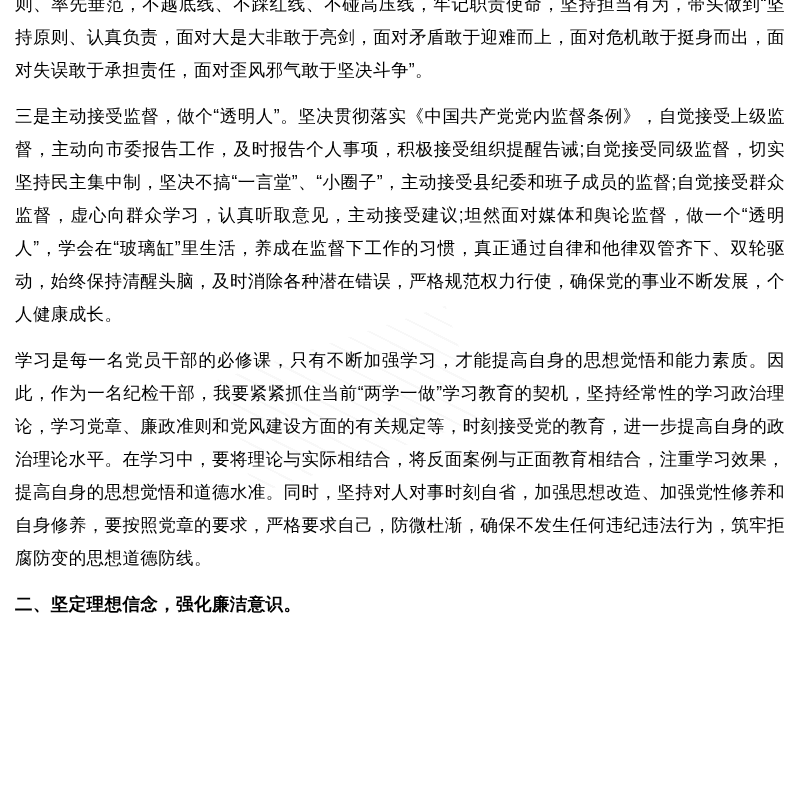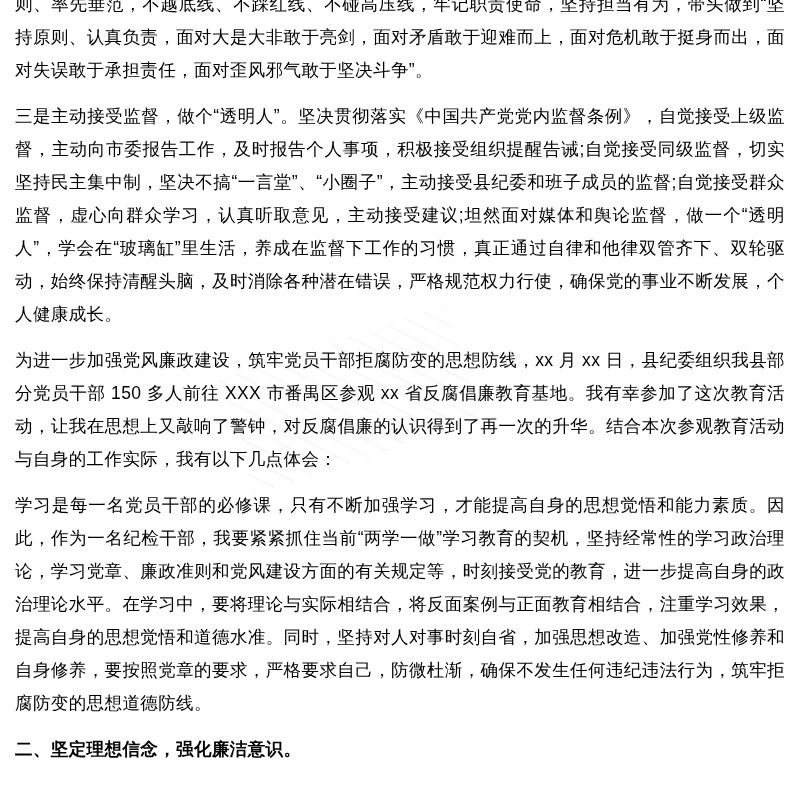--- a/index.html
+++ b/index.html
@@ -45,17 +45,16 @@
   }
 </style>
 </head>
 <body>
 
 <div class="watermark"></div>
 
 <div class="doc">
   <p>则、率先垂范，不越底线、不踩红线、不碰高压线，牢记职责使命，坚持担当有为，带头做到“坚持原则、认真负责，面对大是大非敢于亮剑，面对矛盾敢于迎难而上，面对危机敢于挺身而出，面对失误敢于承担责任，面对歪风邪气敢于坚决斗争”。</p>
   <p>三是主动接受监督，做个“透明人”。坚决贯彻落实《中国共产党党内监督条例》，自觉接受上级监督，主动向市委报告工作，及时报告个人事项，积极接受组织提醒告诫;自觉接受同级监督，切实坚持民主集中制，坚决不搞“一言堂”、“小圈子”，主动接受县纪委和班子成员的监督;自觉接受群众监督，虚心向群众学习，认真听取意见，主动接受建议;坦然面对媒体和舆论监督，做一个“透明人”，学会在“玻璃缸”里生活，养成在监督下工作的习惯，真正通过自律和他律双管齐下、双轮驱动，始终保持清醒头脑，及时消除各种潜在错误，严格规范权力行使，确保党的事业不断发展，个人健康成长。</p>
-  <p>为进一步加强党风廉政建设，筑牢党员干部拒腐防变的思想防线，xx 月 xx 日，县纪委组织我县部分党员干部 150 多人前往 XXX 市番禺区参观 xx 省反腐倡廉教育基地。我有幸参加了这次教育活动，让我在思想上又敲响了警钟，对反腐倡廉的认识得到了再一次的升华。结合本次参观教育活动与自身的工作实际，我有以下几点体会：</p>
   <p>学习是每一名党员干部的必修课，只有不断加强学习，才能提高自身的思想觉悟和能力素质。因此，作为一名纪检干部，我要紧紧抓住当前“两学一做”学习教育的契机，坚持经常性的学习政治理论，学习党章、廉政准则和党风建设方面的有关规定等，时刻接受党的教育，进一步提高自身的政治理论水平。在学习中，要将理论与实际相结合，将反面案例与正面教育相结合，注重学习效果，提高自身的思想觉悟和道德水准。同时，坚持对人对事时刻自省，加强思想改造、加强党性修养和自身修养，要按照党章的要求，严格要求自己，防微杜渐，确保不发生任何违纪违法行为，筑牢拒腐防变的思想道德防线。</p>
   <p class="heading">二、坚定理想信念，强化廉洁意识。</p>
 
 </div>
 
 </body></html>

